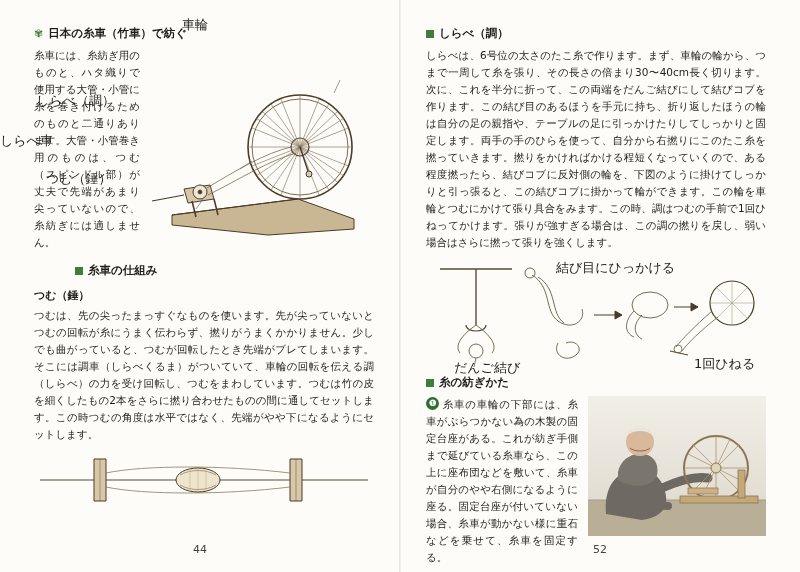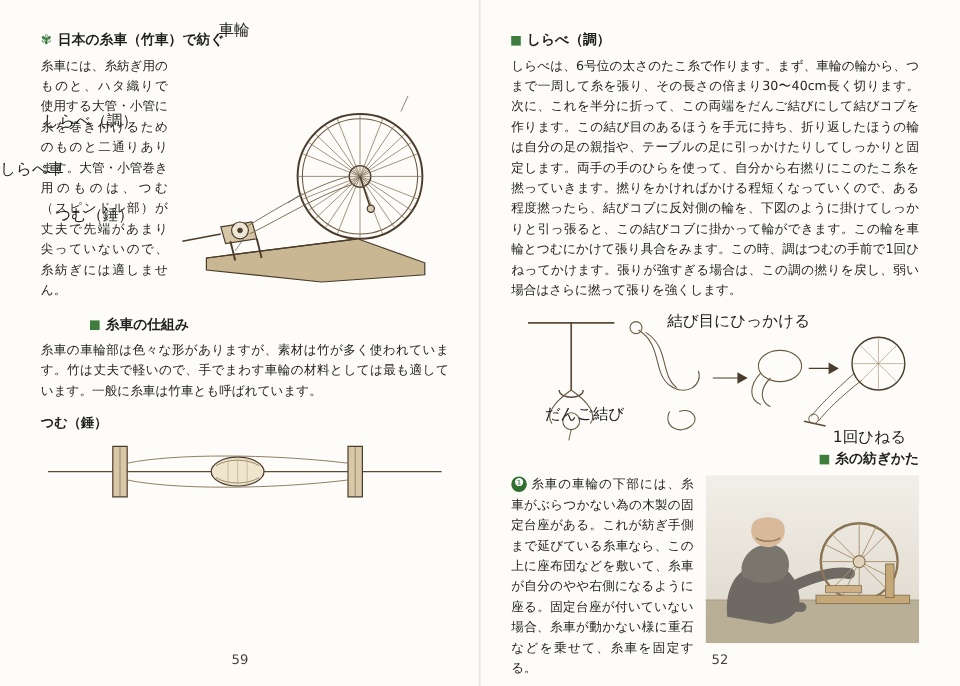--- a/index.html
+++ b/index.html
@@ -133,23 +133,23 @@
 
     <p class="jp">糸車には、糸紡ぎ用のものと、ハタ織りで使用する大管・小管に糸を巻き付けるためのものと二通りあります。大管・小管巻き用のものは、つむ（スピンドル部）が丈夫で先端があまり尖っていないので、糸紡ぎには適しません。</p>
 
     <div class="clear"></div>
 
     <div class="heading" style="margin-top:4px;padding-left:41px;">
       <span class="sq"></span>
       <span>糸車の仕組み</span>
     </div>
 
-    <p class="jp">糸車の車輪部は色々な形がありますが、素材は竹が多く使われています。竹は丈夫で軽いので、手でまわす車輪の材料としては最も適しています。一般に糸車は竹車とも呼ばれています。</p>
 
     <div class="subhead">つむ（錘）</div>
+    <p class="jp">つむは、先の尖ったまっすぐなものを使います。先が尖っていないとつむの回転が糸にうまく伝わらず、撚りがうまくかかりません。少しでも曲がっていると、つむが回転したとき先端がブレてしまいます。そこには調車（しらべくるま）がついていて、車輪の回転を伝える調（しらべ）の力を受け回転し、つむをまわしています。つむは竹の皮を細くしたもの2本をさらに撚り合わせたものの間に通してセットします。この時つむの角度は水平ではなく、先端がやや下になるようにセットします。</p>
 
     <div class="fig" style="height:58px;margin-top:2px;">
       <svg width="340" height="58" viewBox="0 0 340 58">
         <g stroke="#4a3b2b" fill="none" stroke-width="1">
           <line x1="6" y1="29" x2="334" y2="29" stroke="#5b4a37" stroke-width="1.2"></line>
 
           <path d="M60,8 L72,8 L72,50 L60,50 Z" fill="#d8c8a8"></path>
           <path d="M66,8 L66,50" stroke="#7a6a52" stroke-width="0.6"></path>
 
           <path d="M256,8 L268,8 L268,50 L256,50 Z" fill="#d8c8a8"></path>
@@ -159,21 +159,21 @@
           <path d="M72,36 C110,44 190,44 256,36" stroke="#8a7a5e" stroke-width="0.8"></path>
 
           <ellipse cx="164" cy="29" rx="22" ry="12" fill="#efe4cc"></ellipse>
           <path d="M146,24 C156,18 172,18 182,24" stroke="#8a7a5e" stroke-width="0.7"></path>
           <path d="M146,34 C156,40 172,40 182,34" stroke="#8a7a5e" stroke-width="0.7"></path>
           <path d="M156,18 L156,40 M164,17 L164,41 M172,18 L172,40" stroke="#bfae8c" stroke-width="0.6"></path>
         </g>
       </svg>
     </div>
 
-    <div class="folio">59</div>
+    <div class="folio">44</div>
   </div>
 
   <div class="page right">
 
     <div class="heading">
       <span class="sq"></span>
       <span>しらべ（調）</span>
     </div>
 
     <p class="jp">しらべは、6号位の太さのたこ糸で作ります。まず、車輪の輪から、つまで一周して糸を張り、その長さの倍まり30〜40cm長く切ります。次に、これを半分に折って、この両端をだんご結びにして結びコブを作ります。この結び目のあるほうを手元に持ち、折り返したほうの輪は自分の足の親指や、テーブルの足に引っかけたりしてしっかりと固定します。両手の手のひらを使って、自分から右撚りにこのたこ糸を撚っていきます。撚りをかければかける程短くなっていくので、ある程度撚ったら、結びコブに反対側の輪を、下図のように掛けてしっかりと引っ張ると、この結びコブに掛かって輪ができます。この輪を車輪とつむにかけて張り具合をみます。この時、調はつむの手前で1回ひねってかけます。張りが強すぎる場合は、この調の撚りを戻し、弱い場合はさらに撚って張りを強くします。</p>
@@ -215,26 +215,26 @@
               <line x1="306" y1="44" x2="290" y2="28"></line>
             <line x1="306" y1="44" x2="306" y2="22"></line>
               <line x1="306" y1="44" x2="322" y2="28"></line>
           </g>
           <path d="M286,52 C268,68 256,80 250,88" stroke="#6a5942" stroke-width="0.8"></path>
           <path d="M292,58 C274,72 262,84 256,92" stroke="#6a5942" stroke-width="0.8"></path>
           <line x1="244" y1="92" x2="262" y2="96" stroke="#5b4a37" stroke-width="1.2"></line>
           <circle cx="252" cy="90" r="4" stroke="#6a5942" stroke-width="0.8"></circle>
         </g>
       </svg>
-      <div class="cap" style="left:28px;top:77px;">だんご結び</div>
+      <div class="cap" style="left:28px;top:100px;">だんご結び</div>
       <div class="cap" style="left:130px;top:0px;">結び目にひっかける</div>
       <div class="cap" style="left:268px;top:96px;">1回ひねる</div>
     </div>
 
-    <div class="heading" style="margin-top:6px;justify-content:flex-end;">
+    <div class="heading" style="margin-top:6px;">
       <span class="sq"></span>
       <span>糸の紡ぎかた</span>
     </div>
 
     <div class="photo-wrap" style="width:178px;height:140px;">
       <svg width="178" height="140" viewBox="0 0 178 140">
         <defs>
           <linearGradient id="bgw" x1="0" y1="0" x2="0" y2="1">
             <stop offset="0%" stop-color="#f2efe8"></stop>
               <stop offset="100%" stop-color="#dcd7cb"></stop>

